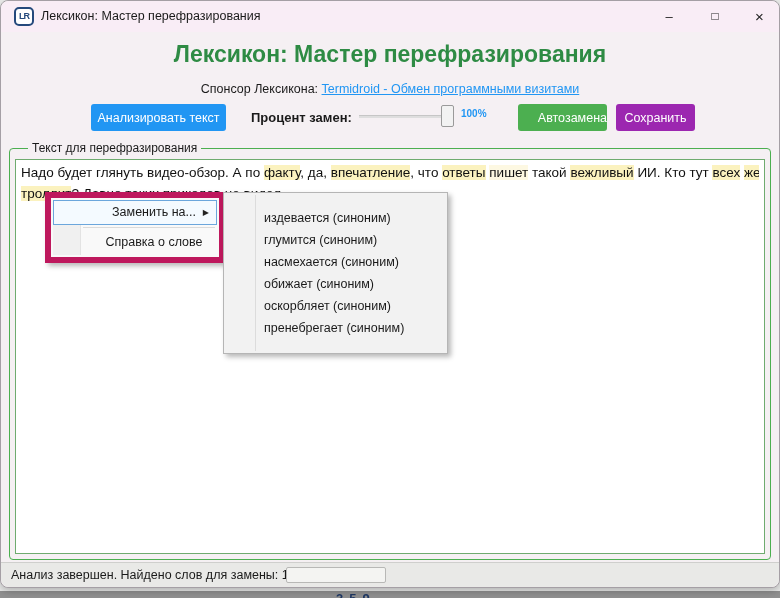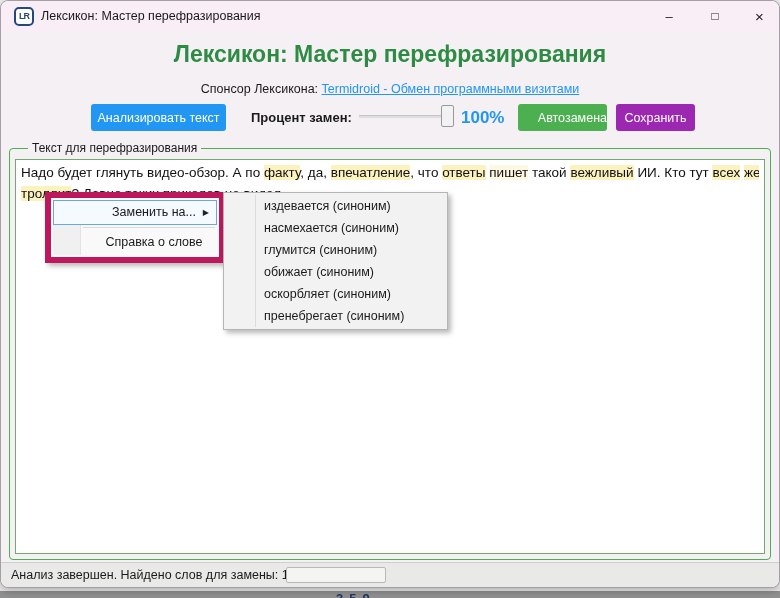--- a/index.html
+++ b/index.html
@@ -33,21 +33,21 @@
   .btn { position:absolute; top:103px; height:27px; border:none; border-radius:3px;
          color:#fff; font-size:12.5px; font-family:"Liberation Sans",sans-serif; cursor:pointer; }
   .btn-analyze { left:90px;  width:135px; background:#2196f3; }
   .btn-auto    { left:517px; width:89px;  background:#4caf50;text-align:right; }
   .btn-save    { left:615px; width:79px;  background:#9c27b0; }
   .percent-label { position:absolute; left:250px; top:109px; font-size:13px; font-weight:bold; }
   .slider-track { position:absolute; left:358px; top:114px; width:95px; height:3px;
                   background:#dedede; border-top:1px solid #c6c6c6; }
   .slider-thumb { position:absolute; left:440px; top:104px; width:13px; height:22px;
                   background:#f2f2f2; border:1px solid #9a9a9a; border-radius:2px; }
-  .percent-value { position:absolute; left:460px; top:107px; font-size:17px;
+  .percent-value { position:absolute; left:460px; top:107px; font-size:10px;
                    font-weight:bold; color:#2196f3; }
 
   
   .groupbox { position:absolute; left:8px; top:147px; width:762px; height:412px;
               border:1px solid #4caf50; border-radius:4px; }
   .group-label { position:absolute; left:10px; top:-8px; background:#f5f0f3;
                  padding:0 4px; font-size:12px;margin-left:8px; }
   .textbox { position:absolute; left:5px; top:10px; right:5px; bottom:5px;
              background:#fff; border:1px solid #6fab6f; padding:2px 5px; }
   .text-line { font-size:13.5px; line-height:21px; white-space:nowrap; overflow:hidden; color:#111; }
@@ -61,21 +61,21 @@
   .context-menu::before { content:""; position:absolute; left:2px; top:2px; bottom:2px;
                           width:27px; background:#f0f0f0; border-right:1px solid #e3e3e3; }
   .menu-item { position:relative; height:25px; line-height:25px; padding-left:38px;
                font-size:12.5px; cursor:default; z-index:1; }
   .menu-item.selected { background:#f4faff; border:1px solid #6ba6dc; line-height:23px; }
   .submenu-arrow { position:absolute; right:7px; top:0; font-size:8px; color:#222; }
   .menu-separator { position:relative; height:1px; background:#dadada; margin:2px 2px 2px 30px; z-index:1; }
 
   
   .submenu { position:absolute; left:223px; top:192px; width:225px;
-             background:#f2f2f2; border:1px solid #b5b5b5; padding:2px 0;
+             background:#f2f2f2; border:1px solid #b5b5b5; padding:14px 0;
              box-shadow:3px 3px 5px rgba(0,0,0,.28); z-index:11; }
   .submenu::before { content:""; position:absolute; left:31px; top:2px; bottom:2px;
                      width:1px; background:#dcdcdc; }
   .submenu-item { position:relative; height:22px; line-height:22px; padding-left:40px;
                   font-size:12.5px; cursor:default; }
 
   
   .statusbar { position:absolute; left:0; right:0; bottom:0; height:25px;
                background:#e9e9e7; border-top:1px solid #cfcfcd;
                border-radius:0 0 8px 8px; }
@@ -135,18 +135,18 @@
   </div>
 </div>
 
 <div class="context-menu" id="context-menu-items">
     <div class="menu-item selected"><span>Заменить на...</span><span class="submenu-arrow">▶</span></div>
     <div class="menu-separator"></div>
     <div class="menu-item"><span>Справка о слове</span></div>
   </div>
 <div class="submenu" id="submenu-items">
     <div class="submenu-item">издевается (синоним)</div>
+    <div class="submenu-item">глумится (синоним)</div>
     <div class="submenu-item">насмехается (синоним)</div>
-    <div class="submenu-item">глумится (синоним)</div>
     <div class="submenu-item">обижает (синоним)</div>
     <div class="submenu-item">оскорбляет (синоним)</div>
     <div class="submenu-item">пренебрегает (синоним)</div>
   </div>
 
 </body></html>

